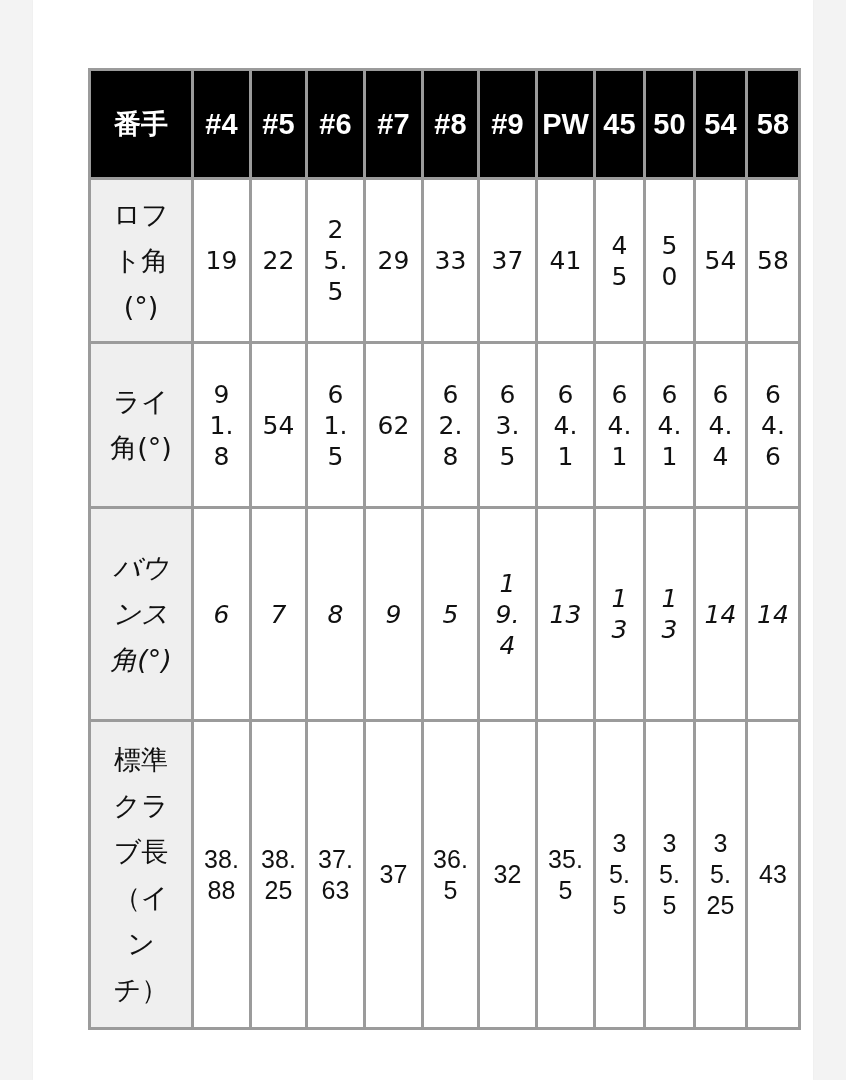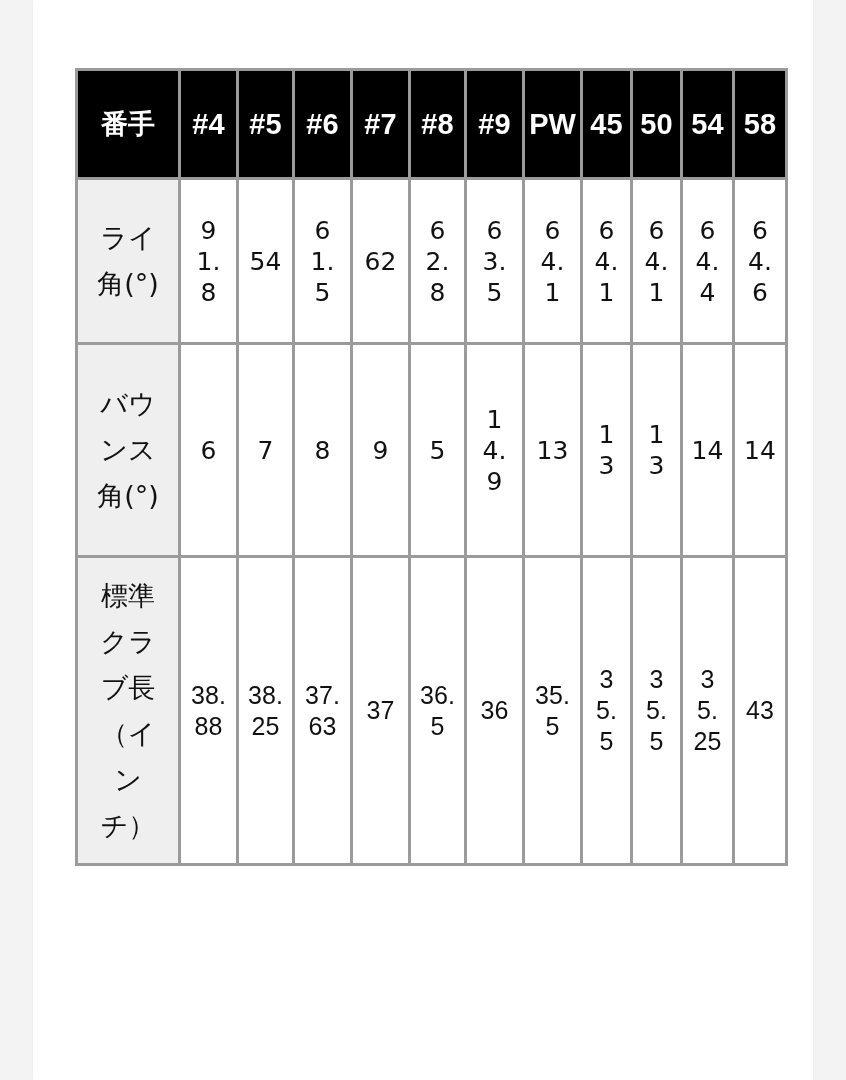--- a/index.html
+++ b/index.html
@@ -5,21 +5,21 @@
   html, body { margin:0; padding:0; }
   body {
     width:846px; height:1080px; background:#f3f3f3; position:relative; overflow:hidden;
     font-family:"DejaVu Sans", sans-serif;
   }
   .page {
     position:absolute; left:33px; top:0; width:780px; height:1080px; background:#ffffff;
     box-shadow: 0 0 2px rgba(0,0,0,0.04);
   }
   table.spec {
-    position:absolute; left:75px; top:68px;
+    position:absolute; left:88px; top:68px;
     border-collapse:collapse; table-layout:fixed;
     width:710px;
     border:3px solid #9b9b9b;
   }
   table.spec th, table.spec td {
     border:3px solid #9b9b9b;
     text-align:center; vertical-align:middle; padding:0;
     word-break:break-all; overflow-wrap:anywhere;
   }
   table.spec thead th {
@@ -33,21 +33,21 @@
     font-size:27px; line-height:46px;
     padding:0 14px;
   }
   table.spec tbody td {
     background:#ffffff; color:#111111;
     font-size:25px; line-height:31px;
     padding:0 8px;
   }
   tr.r-loft th, tr.r-loft td { height:161px; }
   tr.r-lie th, tr.r-lie td { height:162px; }
-  tr.r-bounce th, tr.r-bounce td { height:210px; }
+  tr.r-bounce th, tr.r-bounce td { height:210px;font-style:italic; }
   tr.r-length th, tr.r-length td { height:305px; }
   tr.r-length td { font-family:"Liberation Sans", sans-serif; font-size:27px; line-height:31px; }
 </style>
 </head>
 <body>
 
 <div class="page"></div>
 
 <table class="spec">
   <colgroup>
@@ -74,20 +74,34 @@
       <th>#8</th>
       <th>#9</th>
       <th>PW</th>
       <th>45</th>
       <th>50</th>
       <th>54</th>
       <th>58</th>
     </tr>
   </thead>
   <tbody>
+    <tr class="r-loft">
+      <th>ロフト角(°)</th>
+      <td>19</td>
+      <td>22</td>
+      <td>25.5</td>
+      <td>29</td>
+      <td>33</td>
+      <td>37</td>
+      <td>41</td>
+      <td>45</td>
+      <td>50</td>
+      <td>54</td>
+      <td>58</td>
+    </tr>
     <tr class="r-lie">
       <th>ライ角(°)</th>
       <td>91.8</td>
       <td>54</td>
       <td>61.5</td>
       <td>62</td>
       <td>62.8</td>
       <td>63.5</td>
       <td>64.1</td>
       <td>64.1</td>
@@ -95,35 +109,35 @@
       <td>64.4</td>
       <td>64.6</td>
     </tr>
     <tr class="r-bounce">
       <th>バウンス角(°)</th>
       <td>6</td>
       <td>7</td>
       <td>8</td>
       <td>9</td>
       <td>5</td>
-      <td>14.9</td>
+      <td>19.4</td>
       <td>13</td>
       <td>13</td>
       <td>13</td>
       <td>14</td>
       <td>14</td>
     </tr>
     <tr class="r-length">
       <th>標準クラブ長（インチ）</th>
       <td>38.88</td>
       <td>38.25</td>
       <td>37.63</td>
       <td>37</td>
       <td>36.5</td>
-      <td>36</td>
+      <td>32</td>
       <td>35.5</td>
       <td>35.5</td>
       <td>35.5</td>
       <td>35.25</td>
       <td>43</td>
     </tr>
   </tbody>
 </table>
 
 </body></html>

